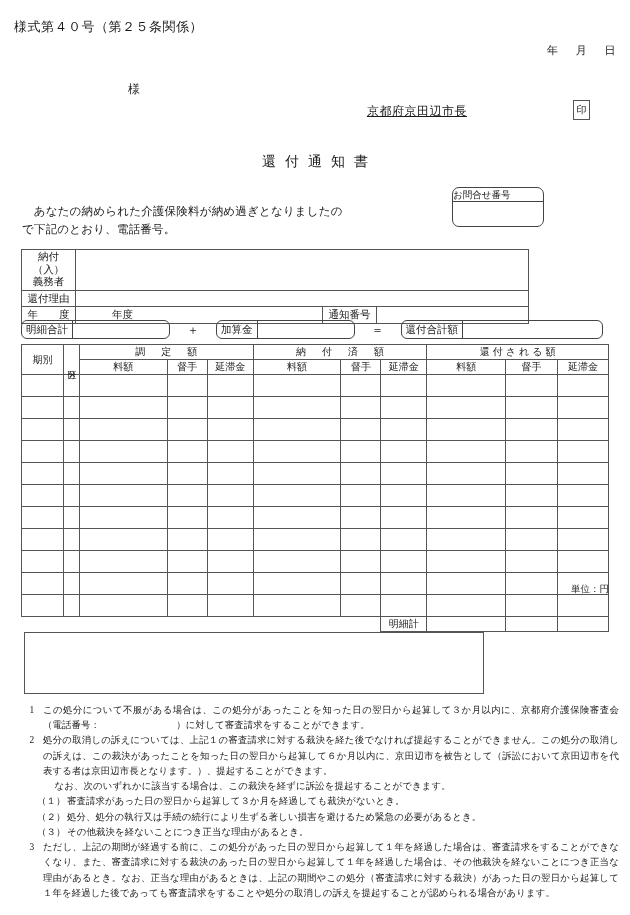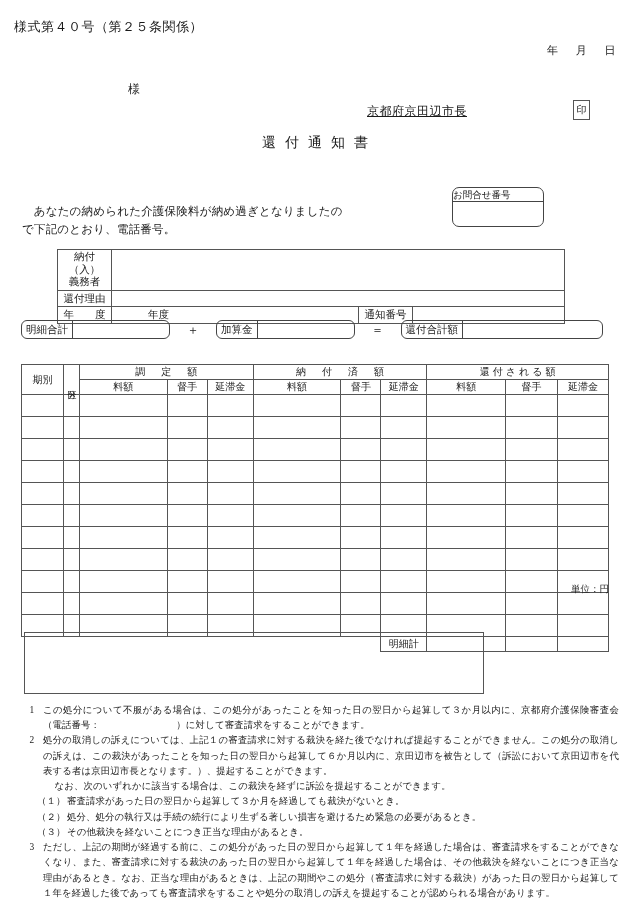--- a/index.html
+++ b/index.html
@@ -40,21 +40,21 @@
   }
   .seal-box {
     position: absolute; left: 573px; top: 100px;
     width: 17px; height: 20px;
     border: 1px solid #555;
     display: flex; align-items: center; justify-content: center;
     font-size: 10px; line-height: 1;
   }
 
   .doc-title {
-    position: absolute; left: 0; right: 0; top: 134px;
+    position: absolute; left: 0; right: 0; top: 153px;
     text-align: center;
     font-size: 14px; letter-spacing: 9px; text-indent: 9px;
   }
 
   
   .intro {
     position: absolute; left: 22px; top: 203px;
     font-size: 11.5px; line-height: 1.55; width: 330px;
     letter-spacing: .2px;
   }
@@ -69,21 +69,20 @@
     font-size: 9.5px; text-align: left; padding: 1px 0 0;
     border-bottom: 1px solid #444; line-height: 1.3;
   }
   .inquiry .val { flex: 1; }
 
   
   table { border-collapse: collapse; }
   .t-top {
     position: absolute; left: 21px; top: 249px;
     width: 508px;
-    margin-left: 36px;
   }
   .t-top td {
     border: 1px solid #555;
     font-size: 10.5px;
     padding: 1px 3px;
     height: 15px;
   }
   .lab {
     width: 54px; text-align: center; white-space: nowrap;
     line-height: 1.25;
@@ -105,21 +104,21 @@
   .pill .pl {
     font-size: 10.5px; padding: 0 4px;
     display: flex; align-items: center;
     border-right: 1px solid #444; white-space: nowrap;
   }
   .pill .pv { width: 96px; }
   .op { font-size: 12px; text-align: center; width: 46px; }
 
   
   .t-main {
-    position: absolute; left: 21px; top: 364px;
+    position: absolute; left: 21px; top: 344px;
     width: 588px;
   }
   .t-main th, .t-main td {
     border: 1px solid #555;
     font-size: 10px; font-weight: normal;
     text-align: center; padding: 0;
   }
   .t-main thead th { height: 14px; line-height: 14px; }
   .t-main thead th.tall { height: 28px; }
   .t-main tbody td { height: 22px; }

